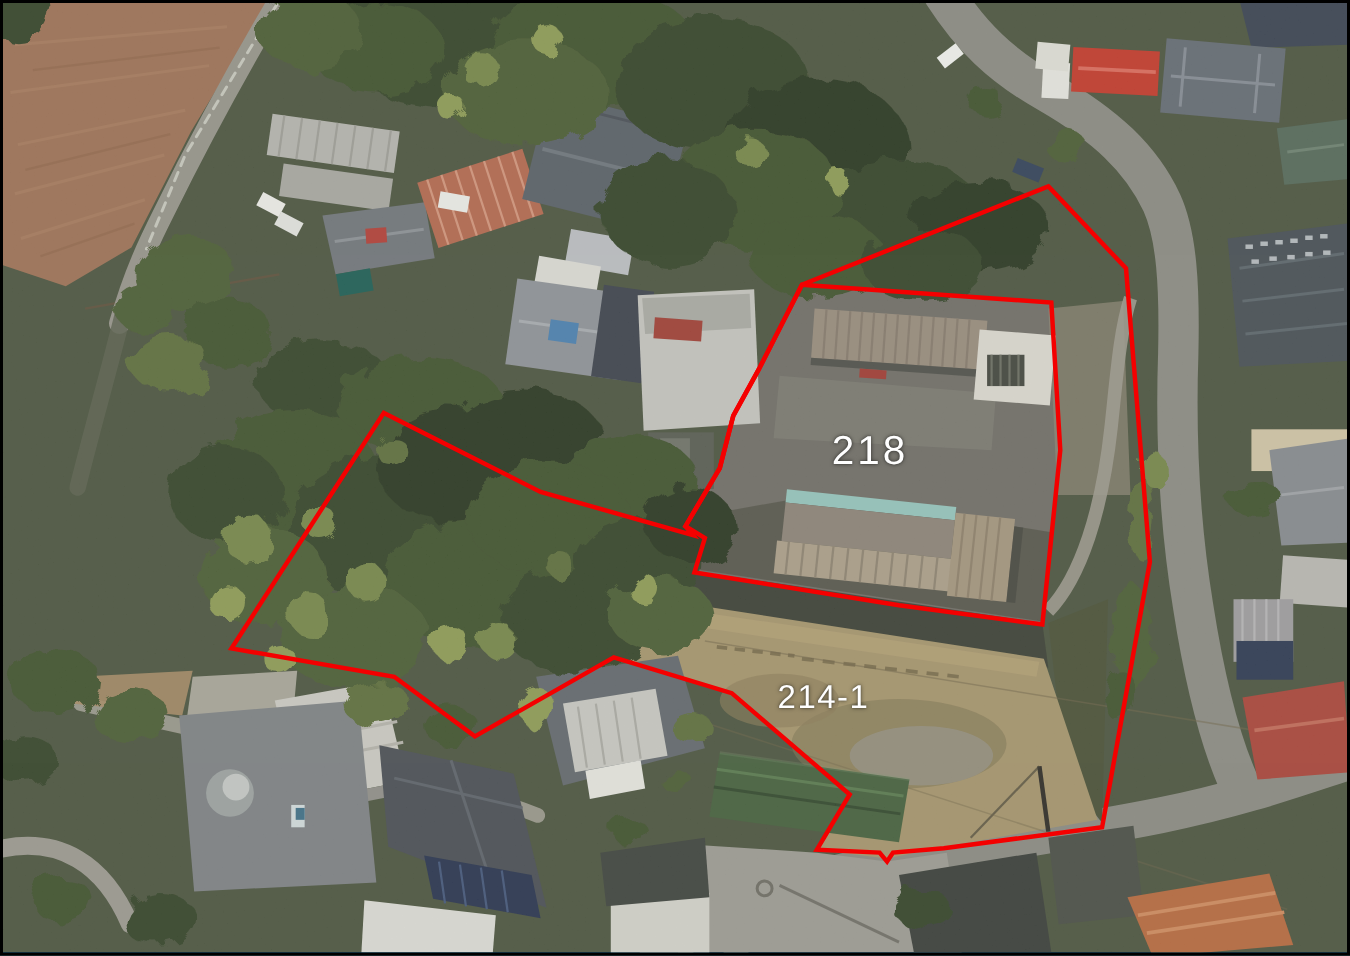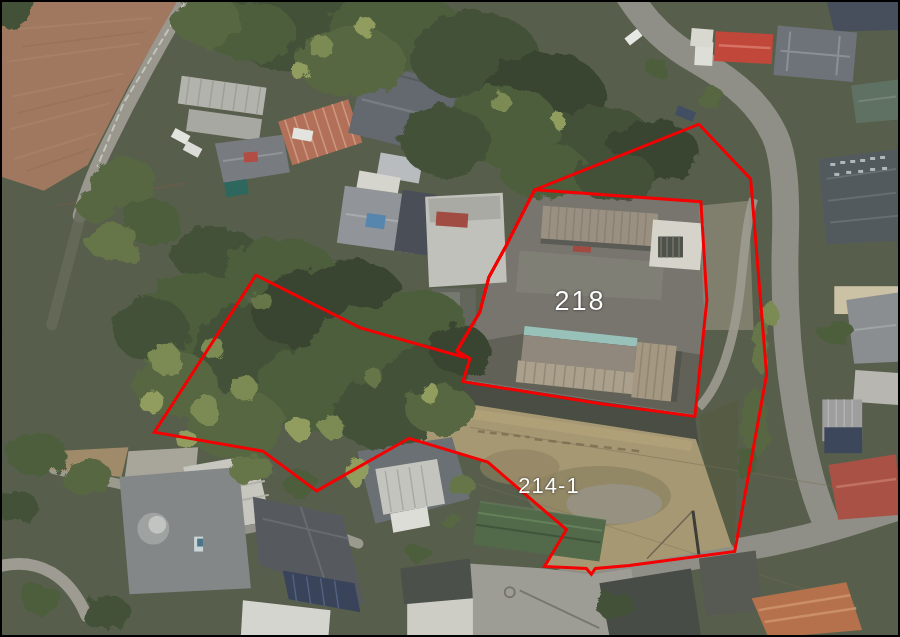--- a/index.html
+++ b/index.html
@@ -382,14 +382,14 @@
 
     <rect x="0" y="0" width="900" height="637" filter="url(#grain)" opacity="0.10"></rect>
 
     <g id="parcel-layer" fill="none" stroke-linejoin="miter">
         <polygon points="535,189 702,201 708,300 696,417 600,404 463,382 470,359 457,351 480,312 489,277 506,246" stroke="#f40000" stroke-width="3" fill="none"></polygon>
         <polygon points="700,123 752,178 768,375 736,553 630,567 596,570 592,576 587,570 545,568 567,531 488,463 409,439 316,492 262,452 153,433 255,275 360,328 462,357 457,351 480,312 489,277 506,246 535,189" stroke="#f40000" stroke-width="3" fill="none"></polygon>
       </g>
   </svg>
 
   <div class="parcel-label lot-218" style="left: 578px; top: 299px; color: rgb(255, 255, 255);">218</div>
-  <div class="parcel-label lot-214" style="left: 547px; top: 484px; color: rgb(255, 255, 255);">214-1</div>
+  <div class="parcel-label lot-214" style="left: 547px; top: 463px; color: rgb(255, 255, 255);">214-1</div>
 </div>
 
 </body></html>

